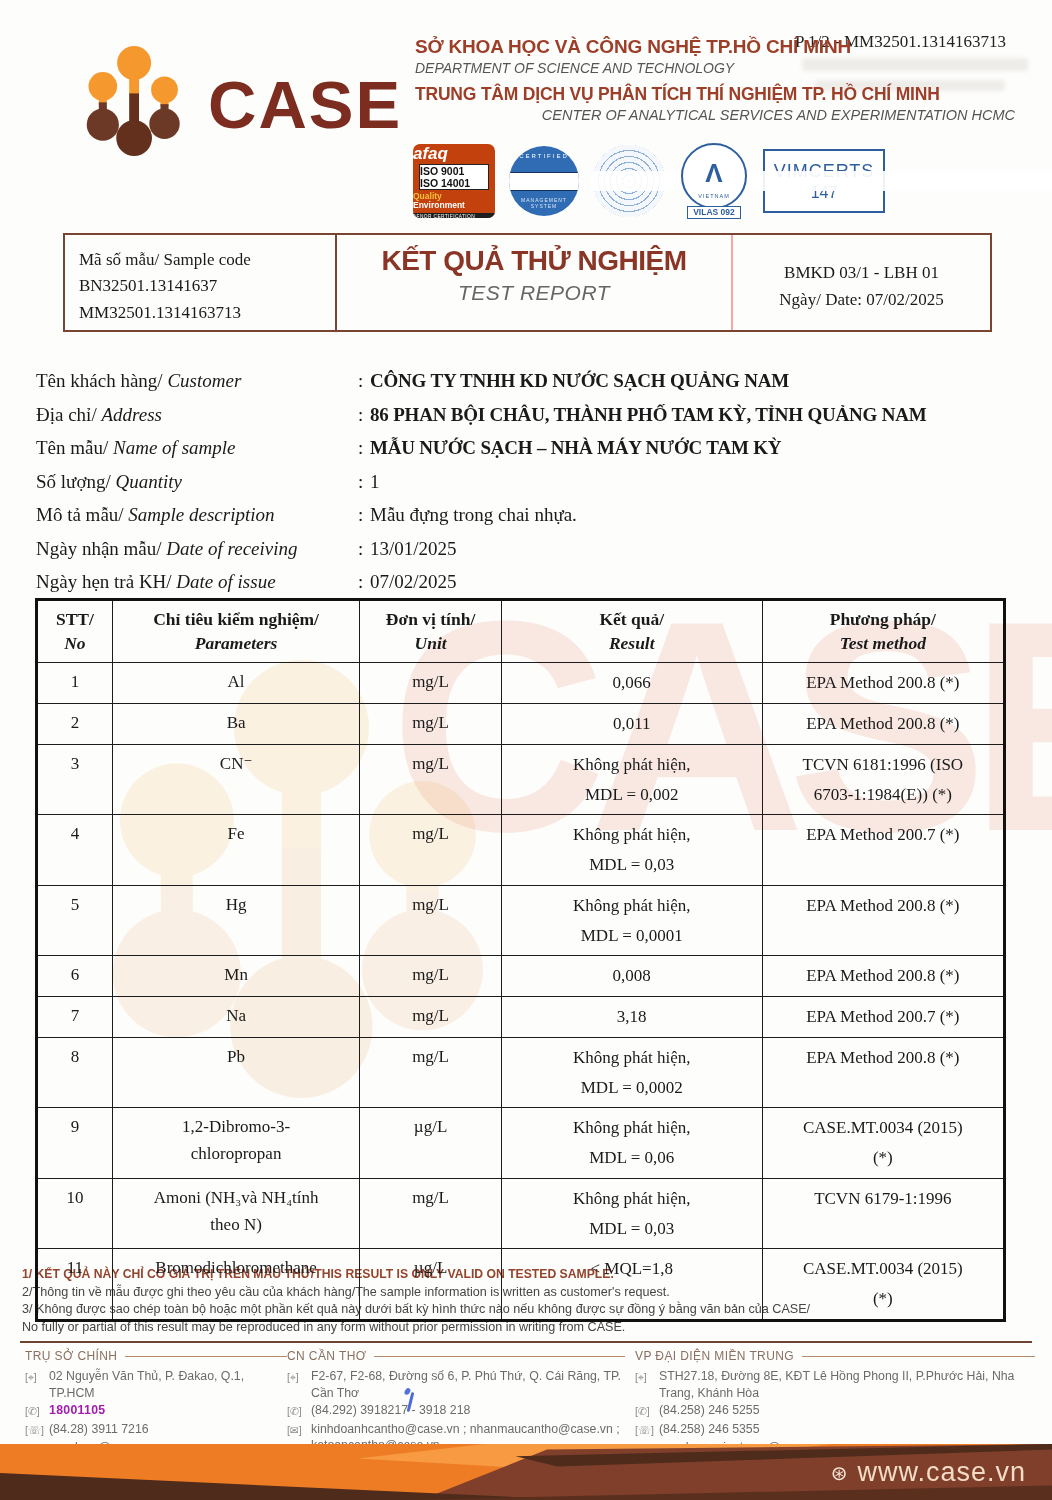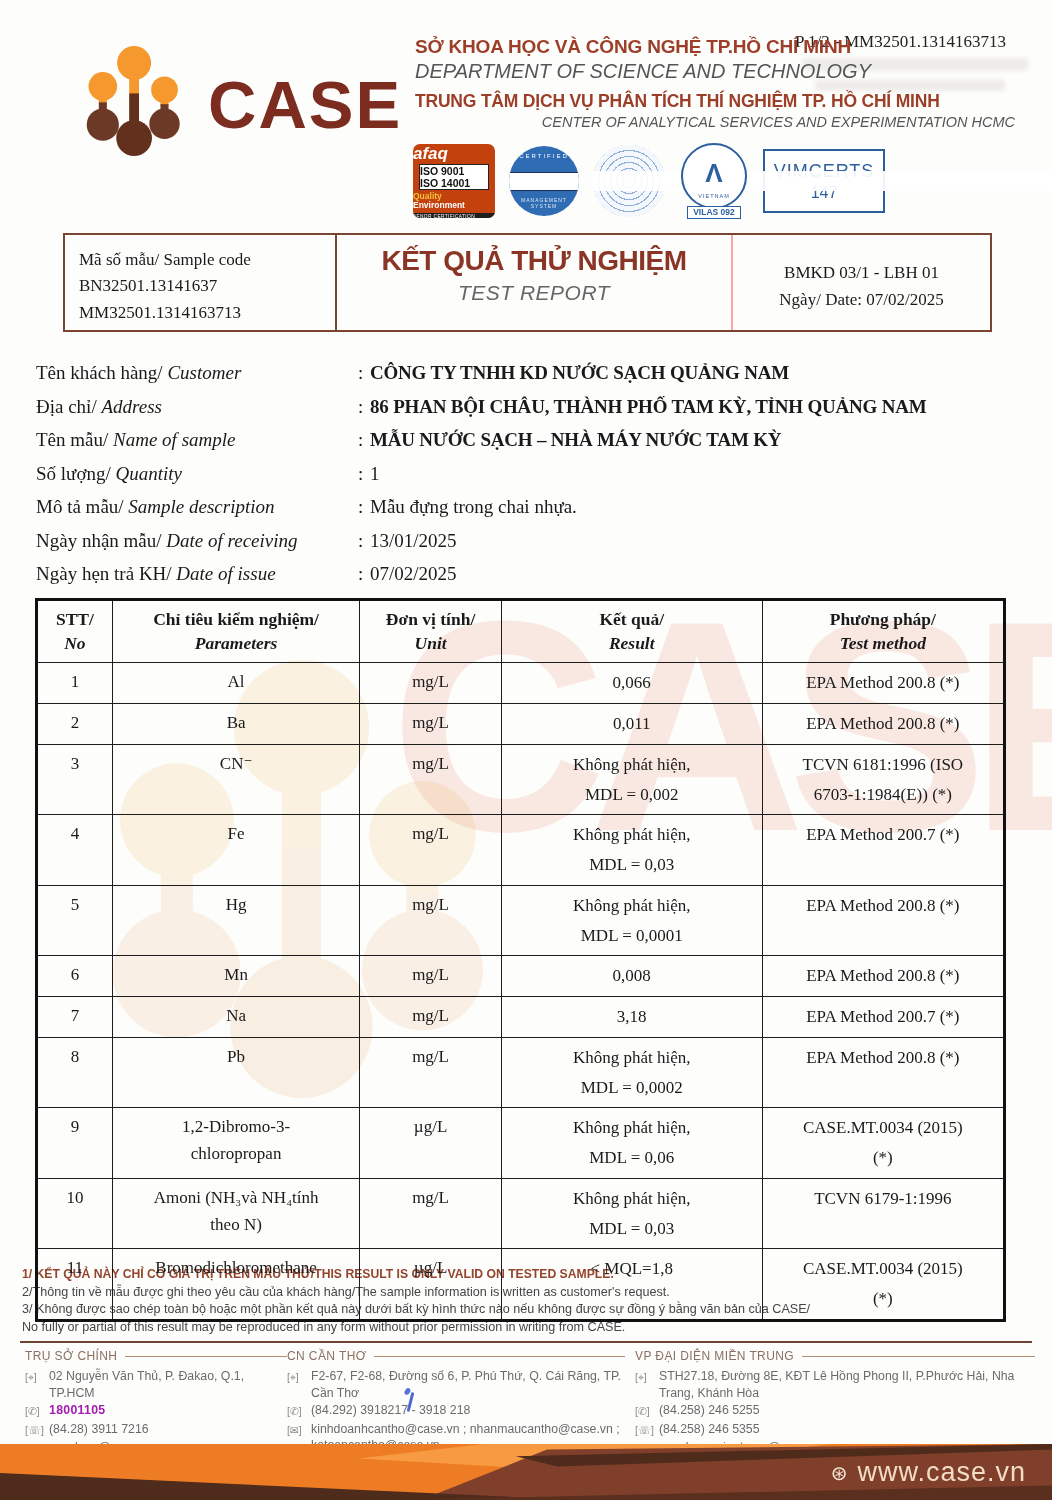--- a/index.html
+++ b/index.html
@@ -13,21 +13,21 @@
 
   
   .logo-block{position:absolute;left:76px;top:38px;display:flex;align-items:flex-start;}
   .logo-dots{width:118px;height:118px;}
   .logo-word{font-family:"Liberation Sans","DejaVu Sans",sans-serif;font-weight:bold;
              font-size:67px;letter-spacing:2px;color:#7c2d20;margin:28px 0 0 14px;}
 
   
   .org-block{position:absolute;left:415px;top:36px;width:600px;font-family:"Liberation Sans","DejaVu Sans",sans-serif;}
   .org-vi{font-size:19px;font-weight:bold;color:#9c3e28;letter-spacing:-.2px;}
-  .org-en{font-size:20px;font-style:italic;color:#555;margin:2px 0 8px;}
+  .org-en{font-size:14px;font-style:italic;color:#555;margin:2px 0 8px;}
   .center-vi{font-size:17.5px;font-weight:bold;color:#9c3e28;letter-spacing:-.2px;}
   .center-en{font-size:14.5px;font-style:italic;color:#555;margin-top:2px;text-align:right;}
 
   
   .badges{position:absolute;left:413px;top:143px;display:flex;align-items:center;gap:14px;
           font-family:"Liberation Sans","DejaVu Sans",sans-serif;}
   .b-afaq{width:82px;height:74px;background:#c2410c;border-radius:7px;overflow:hidden;text-align:left;color:#fff;}
   .b-afaq .brand{font-weight:bold;font-style:italic;font-size:17px;line-height:20px;}
   .b-afaq .isobox{background:#fff;color:#111;font-weight:bold;font-size:10.5px;line-height:12px;margin:0 6px;border:1px solid #222;}
   .b-afaq .ql{color:#f5c23c;font-size:8.5px;font-weight:bold;line-height:9px;margin-top:2px;}
@@ -56,21 +56,21 @@
   
   .report-box{position:absolute;left:63px;top:233px;width:925px;height:95px;border:2px solid #7a4433;display:flex;}
   .rb-cell{box-sizing:border-box;}
   .rb-left{width:272px;border-right:2px solid #7a4433;padding:12px 0 0 14px;font-size:17px;line-height:1.55;}
   .rb-center{width:396px;border-right:2px solid #fca5a5;text-align:center;padding-top:10px;}
   .rb-title-vi{font-family:"Liberation Sans","DejaVu Sans",sans-serif;font-size:28px;font-weight:bold;color:#8a3526;letter-spacing:-.5px;}
   .rb-title-en{font-family:"Liberation Sans","DejaVu Sans",sans-serif;font-size:21px;font-style:italic;color:#666;margin-top:4px;letter-spacing:.5px;}
   .rb-right{flex:1;text-align:center;padding-top:24px;font-size:17px;line-height:1.6;}
 
   
-  .info{position:absolute;left:36px;top:362px;width:980px;}
+  .info{position:absolute;left:36px;top:370px;width:980px;}
   .info-row{display:flex;height:33.5px;align-items:baseline;font-size:19px;}
   .info-label{width:322px;}
   .info-label .en{font-style:italic;}
   .info-colon{width:12px;}
   .info-value{flex:1;}
   .v-bold{font-weight:bold;letter-spacing:-.2px;}
 
   
   .table-wrap{position:absolute;left:35px;top:598px;width:971px;}
   .watermark{position:absolute;left:55px;top:30px;width:900px;height:480px;pointer-events:none;z-index:0;}

